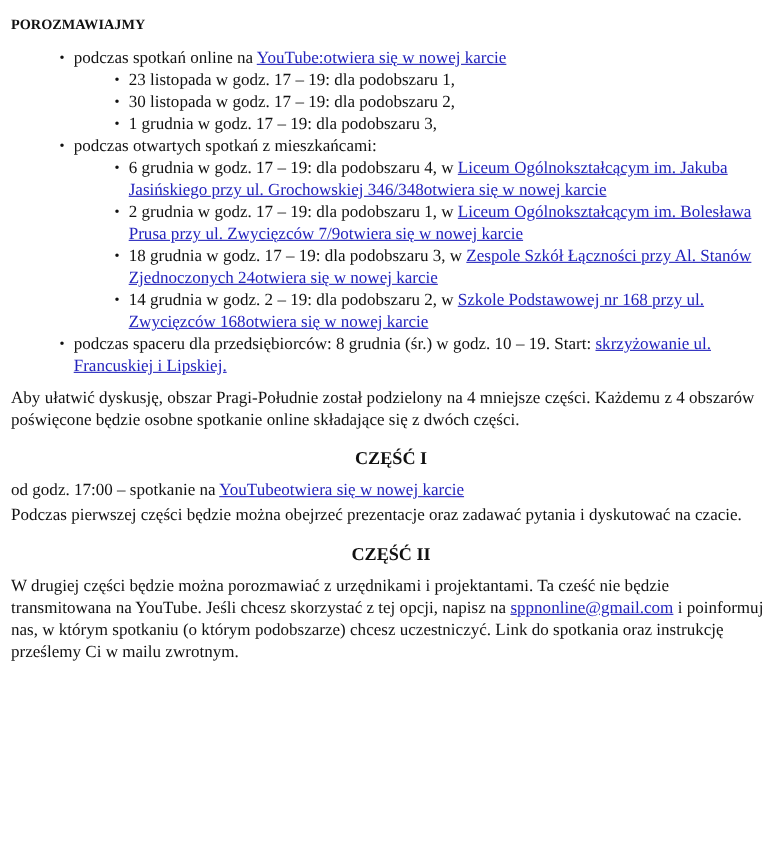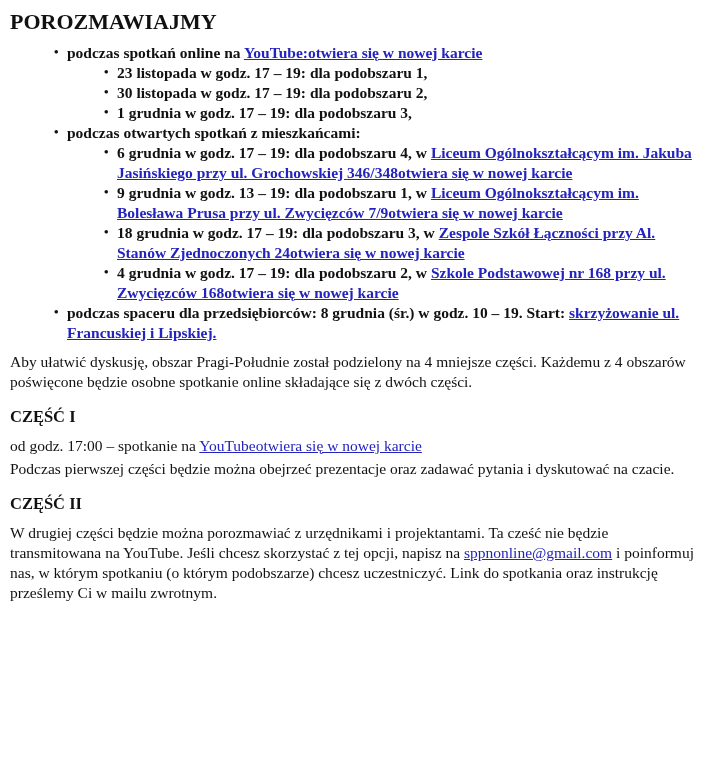--- a/index.html
+++ b/index.html
@@ -13,33 +13,34 @@
     width: 711px;
     min-height: 771px;
     margin: 0;
     padding: 12px 10px 10px 10px;
     font-family: "Liberation Serif", serif;
     font-size: 15.5px;
     line-height: 20px;
     color: var(--text);
   }
   h1.doc-title {
-    font-size: 22px;
+    font-size: 13px;
     line-height: 20px;
     font-weight: 700;
     margin: 0;
   }
   h2.section-heading {
     font-size: 16.5px;
     line-height: 20px;
     font-weight: 700;
     margin: 15px 0 9px 0;
+    text-align: center;
   }
   p { margin: 3px 0; }
-  ul { list-style: none; font-weight: bold; }
+  ul { list-style: none; }
   ul.lvl1 { margin: 11px 0 9px 0; padding-left: 57px; }
   ul.lvl2 { margin: 0; padding-left: 50px; }
   li { position: relative; }
   li::before {
     content: "\2022";
     position: absolute;
     left: -13px;
     top: -1px;
     font-size: 13px;
     color: var(--text);
@@ -68,27 +69,27 @@
       </ul>
     </li>
 
     <li>
       <span>podczas otwartych spotkań z mieszkańcami:</span>
       <ul class="lvl2">
         <li>
           <span>6 grudnia w godz. 17 – 19: dla podobszaru 4, w </span><a class="lnk" href="#">Liceum Ogólnokształcącym im. Jakuba Jasińskiego przy ul. Grochowskiej 346/348otwiera się w nowej karcie</a>
         </li>
         <li>
-          <span>9 grudnia w godz. 13 – 19: dla podobszaru 1, w </span><a class="lnk" href="#">Liceum Ogólnokształcącym im. Bolesława Prusa przy ul. Zwycięzców 7/9otwiera się w nowej karcie</a>
+          <span>2 grudnia w godz. 17 – 19: dla podobszaru 1, w </span><a class="lnk" href="#">Liceum Ogólnokształcącym im. Bolesława Prusa przy ul. Zwycięzców 7/9otwiera się w nowej karcie</a>
         </li>
         <li>
           <span>18 grudnia w godz. 17 – 19: dla podobszaru 3, w </span><a class="lnk" href="#">Zespole Szkół Łączności przy Al. Stanów Zjednoczonych 24otwiera się w nowej karcie</a>
         </li>
         <li>
-          <span>4 grudnia w godz. 17 – 19: dla podobszaru 2, w </span><a class="lnk" href="#">Szkole Podstawowej nr 168 przy ul. Zwycięzców 168otwiera się w nowej karcie</a>
+          <span>14 grudnia w godz. 2 – 19: dla podobszaru 2, w </span><a class="lnk" href="#">Szkole Podstawowej nr 168 przy ul. Zwycięzców 168otwiera się w nowej karcie</a>
         </li>
       </ul>
     </li>
 
 
     <li>
       <span>podczas spaceru dla przedsiębiorców: 8 grudnia (śr.) w godz. 10 – 19. Start: </span><a class="lnk" href="#">skrzyżowanie ul. Francuskiej i Lipskiej.</a>
     </li>
 
   </ul>

